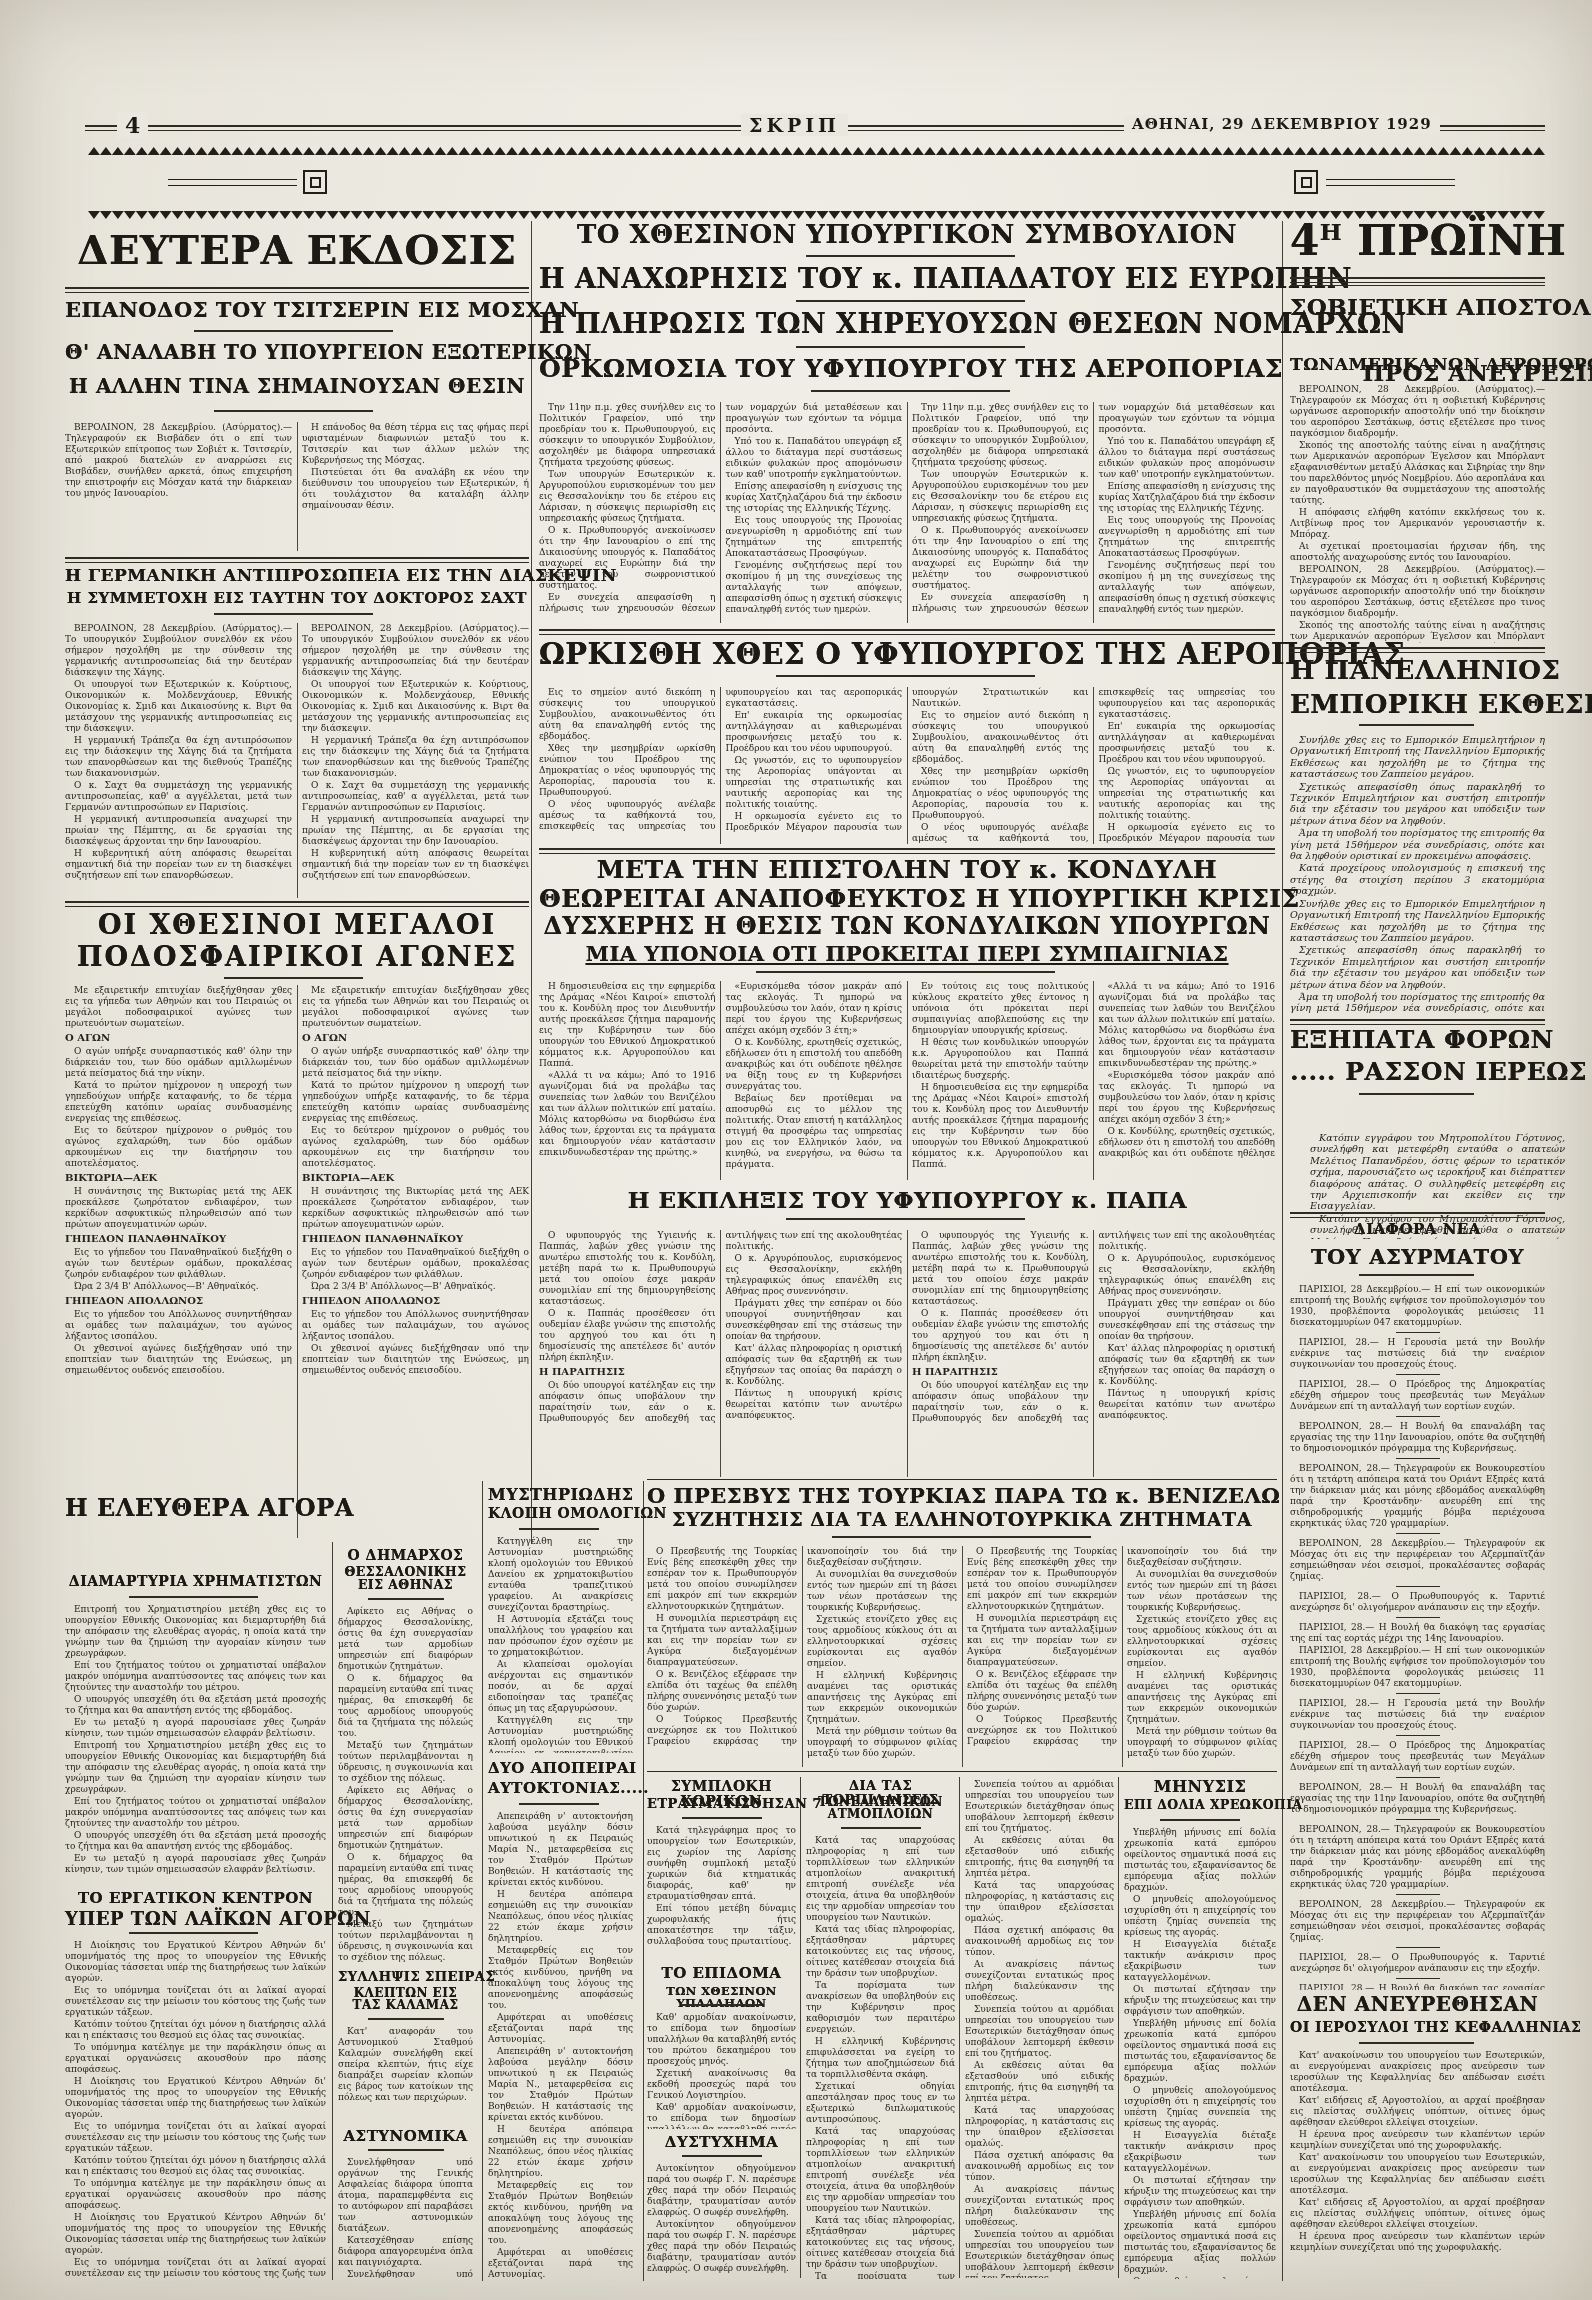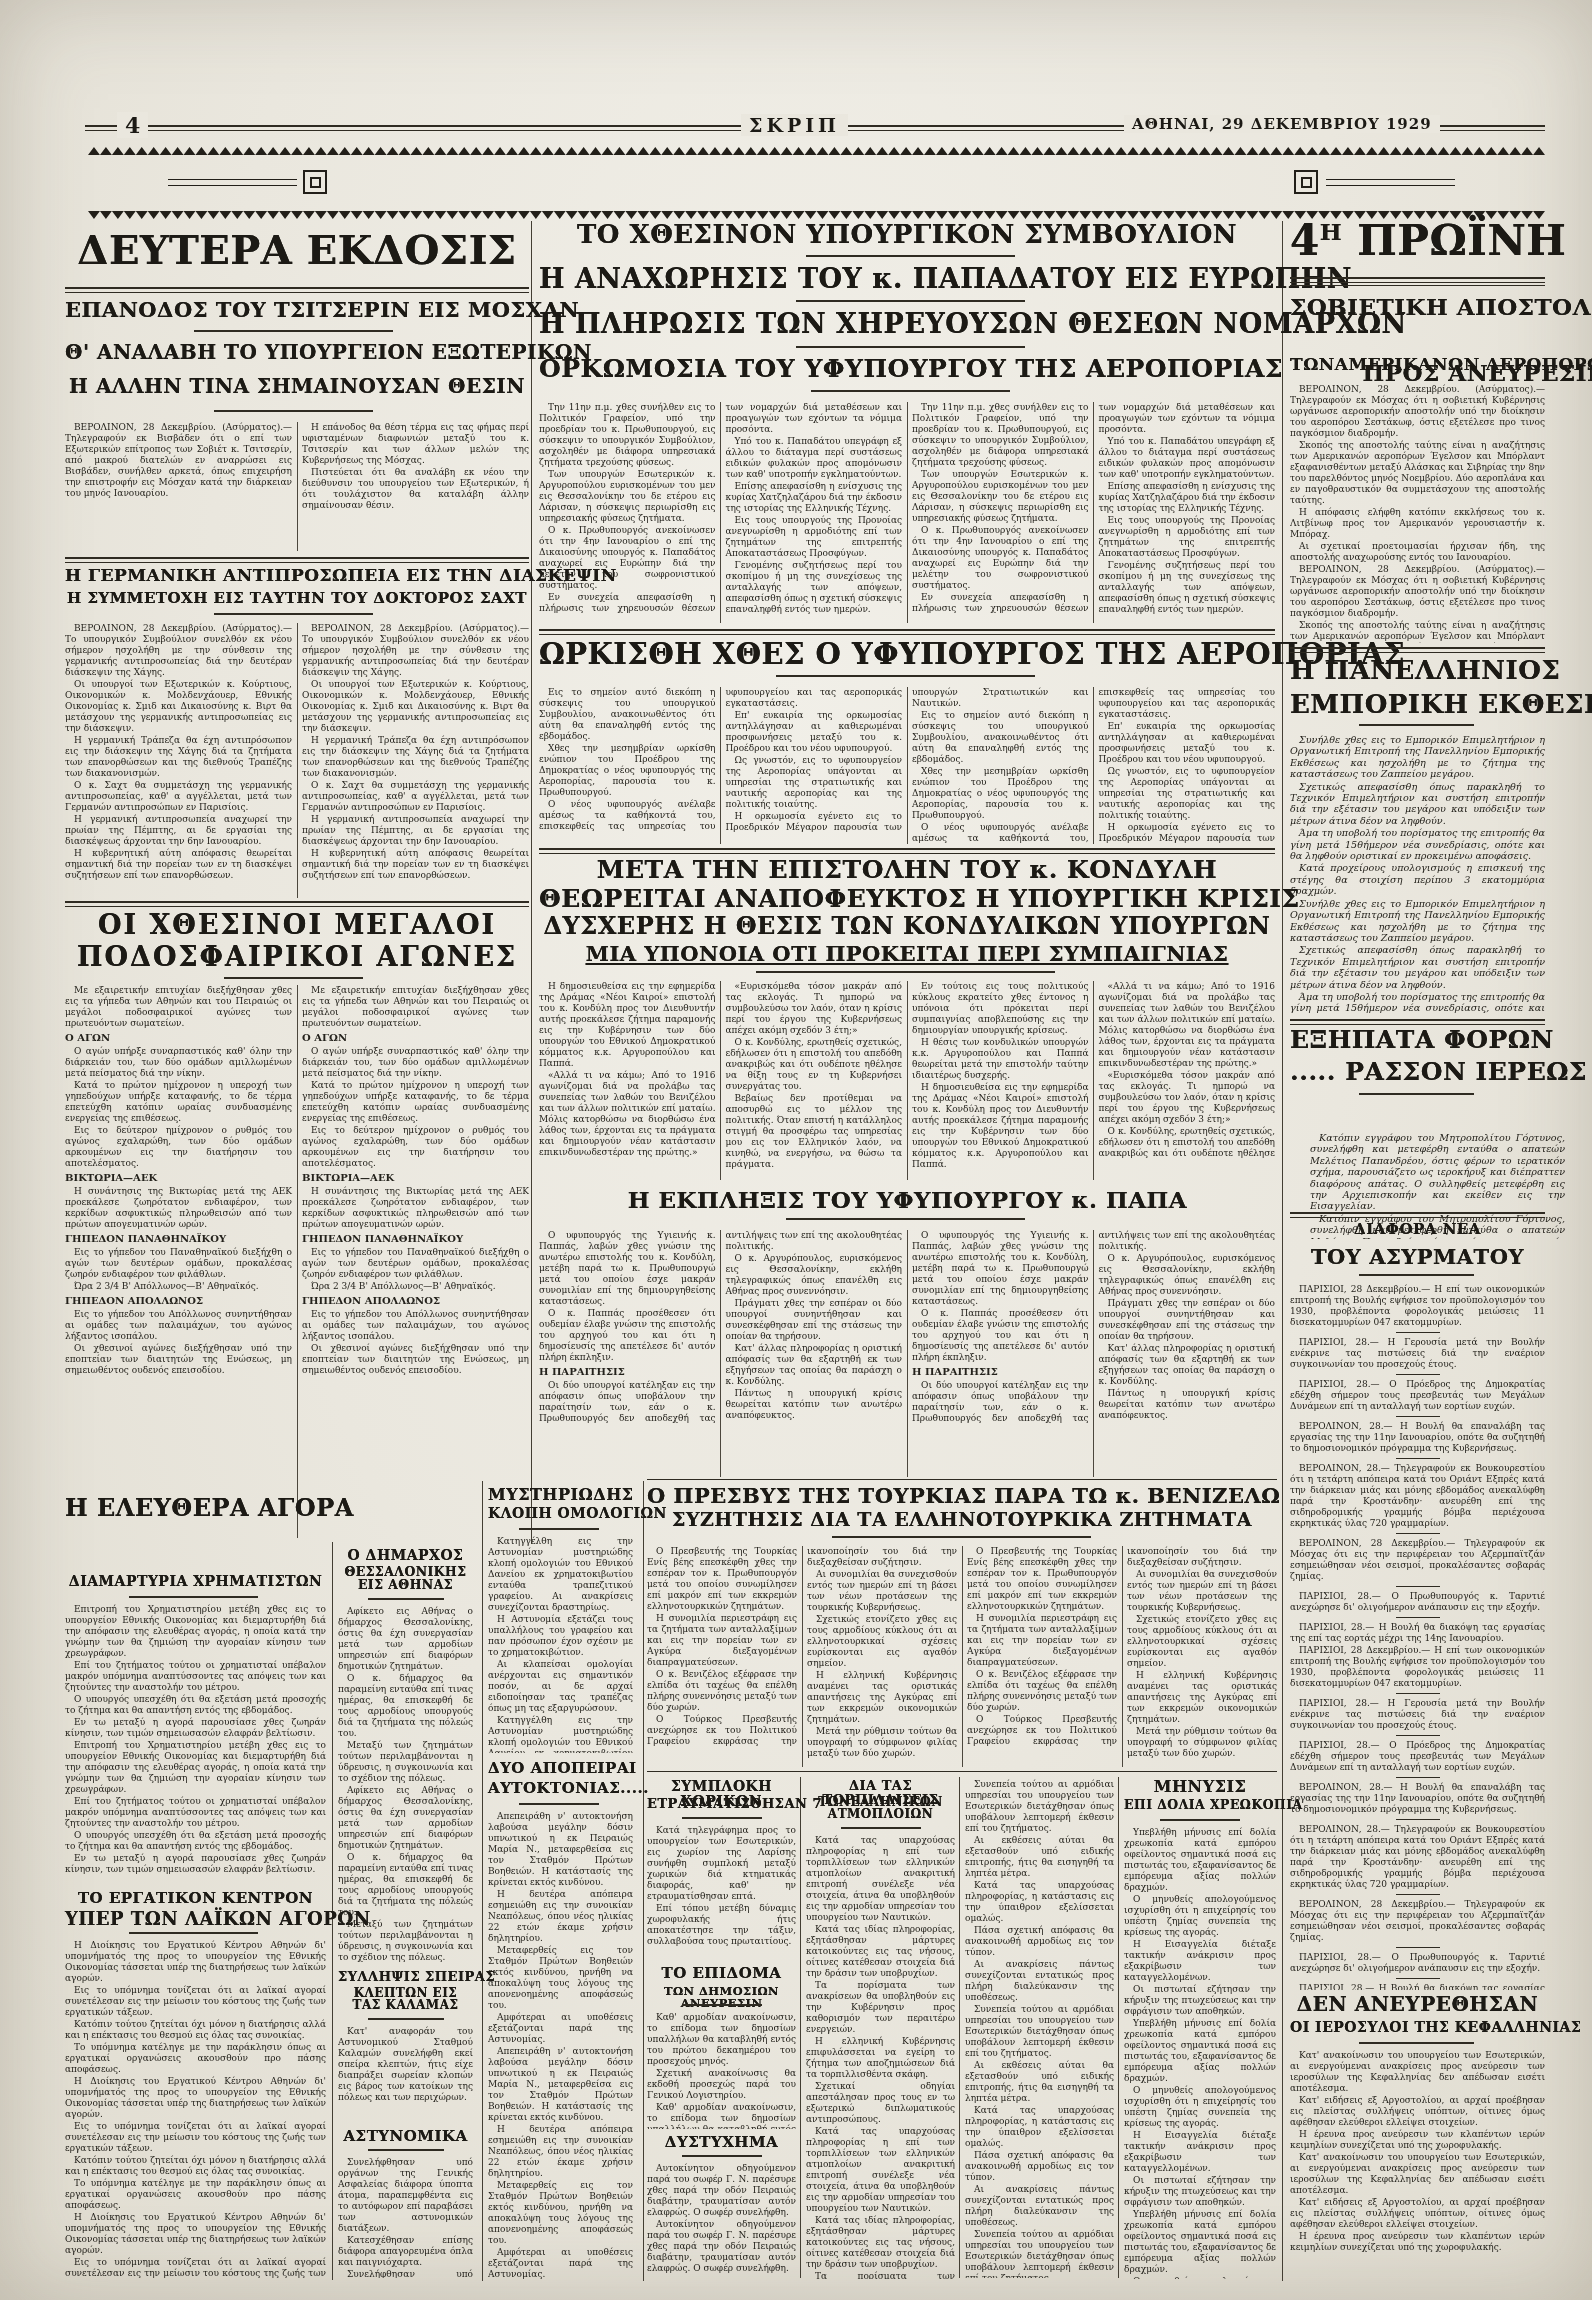--- a/index.html
+++ b/index.html
@@ -344,21 +344,21 @@
 
   <section>
     <div class="hl abs hlw" style="left:647px;top:1779px;width:149px;font-size:14px;">ΣΥΜΠΛΟΚΗ ΧΩΡΙΚΩΝ</div>
     <div class="hl abs" style="left:647px;top:1797px;width:149px;font-size:13px;">ΕΤΡΑΥΜΑΤΙΣΘΗΣΑΝ 7</div>
     <div class="abs hrC" style="left:682px;top:1817px;width:80px;"></div>
     <div class="body abs" style="left:647px;top:1825px;width:149px;height:133px;">
         <p>Κατά τηλεγράφημα προς το υπουργείον των Εσωτερικών, εις χωρίον της Λαρίσης συνήφθη συμπλοκή μεταξύ χωρικών διά κτηματικάς διαφοράς, καθ' ην ετραυματίσθησαν επτά.</p>
         <p>Επί τόπου μετέβη δύναμις χωροφυλακής ήτις αποκατέστησε την τάξιν, συλλαβούσα τους πρωταιτίους.</p>
       </div>
     <div class="hl abs" style="left:647px;top:1966px;width:149px;font-size:15px;">ΤΟ ΕΠΙΔΟΜΑ</div>
-    <div class="hl abs hlw" style="left:647px;top:1986px;width:149px;font-size:11.4px;">ΤΩΝ ΔΗΜΟΣΙΩΝ ΑΝΕΥΡΕΣΙΝ</div>
+    <div class="hl abs hlw" style="left:647px;top:1986px;width:149px;font-size:11.4px;">ΤΩΝ ΧΘΕΣΙΝΟΝ ΥΠΑΛΛΗΛΩΝ</div>
     <div class="abs hrC" style="left:682px;top:2004px;width:80px;"></div>
     <div class="body abs" style="left:647px;top:2012px;width:149px;height:117px;">
         <p>Καθ' αρμοδίαν ανακοίνωσιν, το επίδομα των δημοσίων υπαλλήλων θα καταβληθή εντός του πρώτου δεκαημέρου του προσεχούς μηνός.</p>
         <p>Σχετική ανακοίνωσις θα εκδοθή προσεχώς παρά του Γενικού Λογιστηρίου.</p>
         <p>Καθ' αρμοδίαν ανακοίνωσιν, το επίδομα των δημοσίων υπαλλήλων θα καταβληθή εντός του πρώτου δεκαημέρου του προσεχούς μηνός.</p>
       </div>
     <div class="hl abs" style="left:647px;top:2135px;width:149px;font-size:15px;">ΔΥΣΤΥΧΗΜΑ</div>
     <div class="abs hrC" style="left:682px;top:2155px;width:80px;"></div>
     <div class="body abs" style="left:647px;top:2163px;width:149px;height:115px;">
         <p>Αυτοκίνητον οδηγούμενον παρά του σωφέρ Γ. Ν. παρέσυρε χθες παρά την οδόν Πειραιώς διαβάτην, τραυματίσαν αυτόν ελαφρώς. Ο σωφέρ συνελήφθη.</p>

